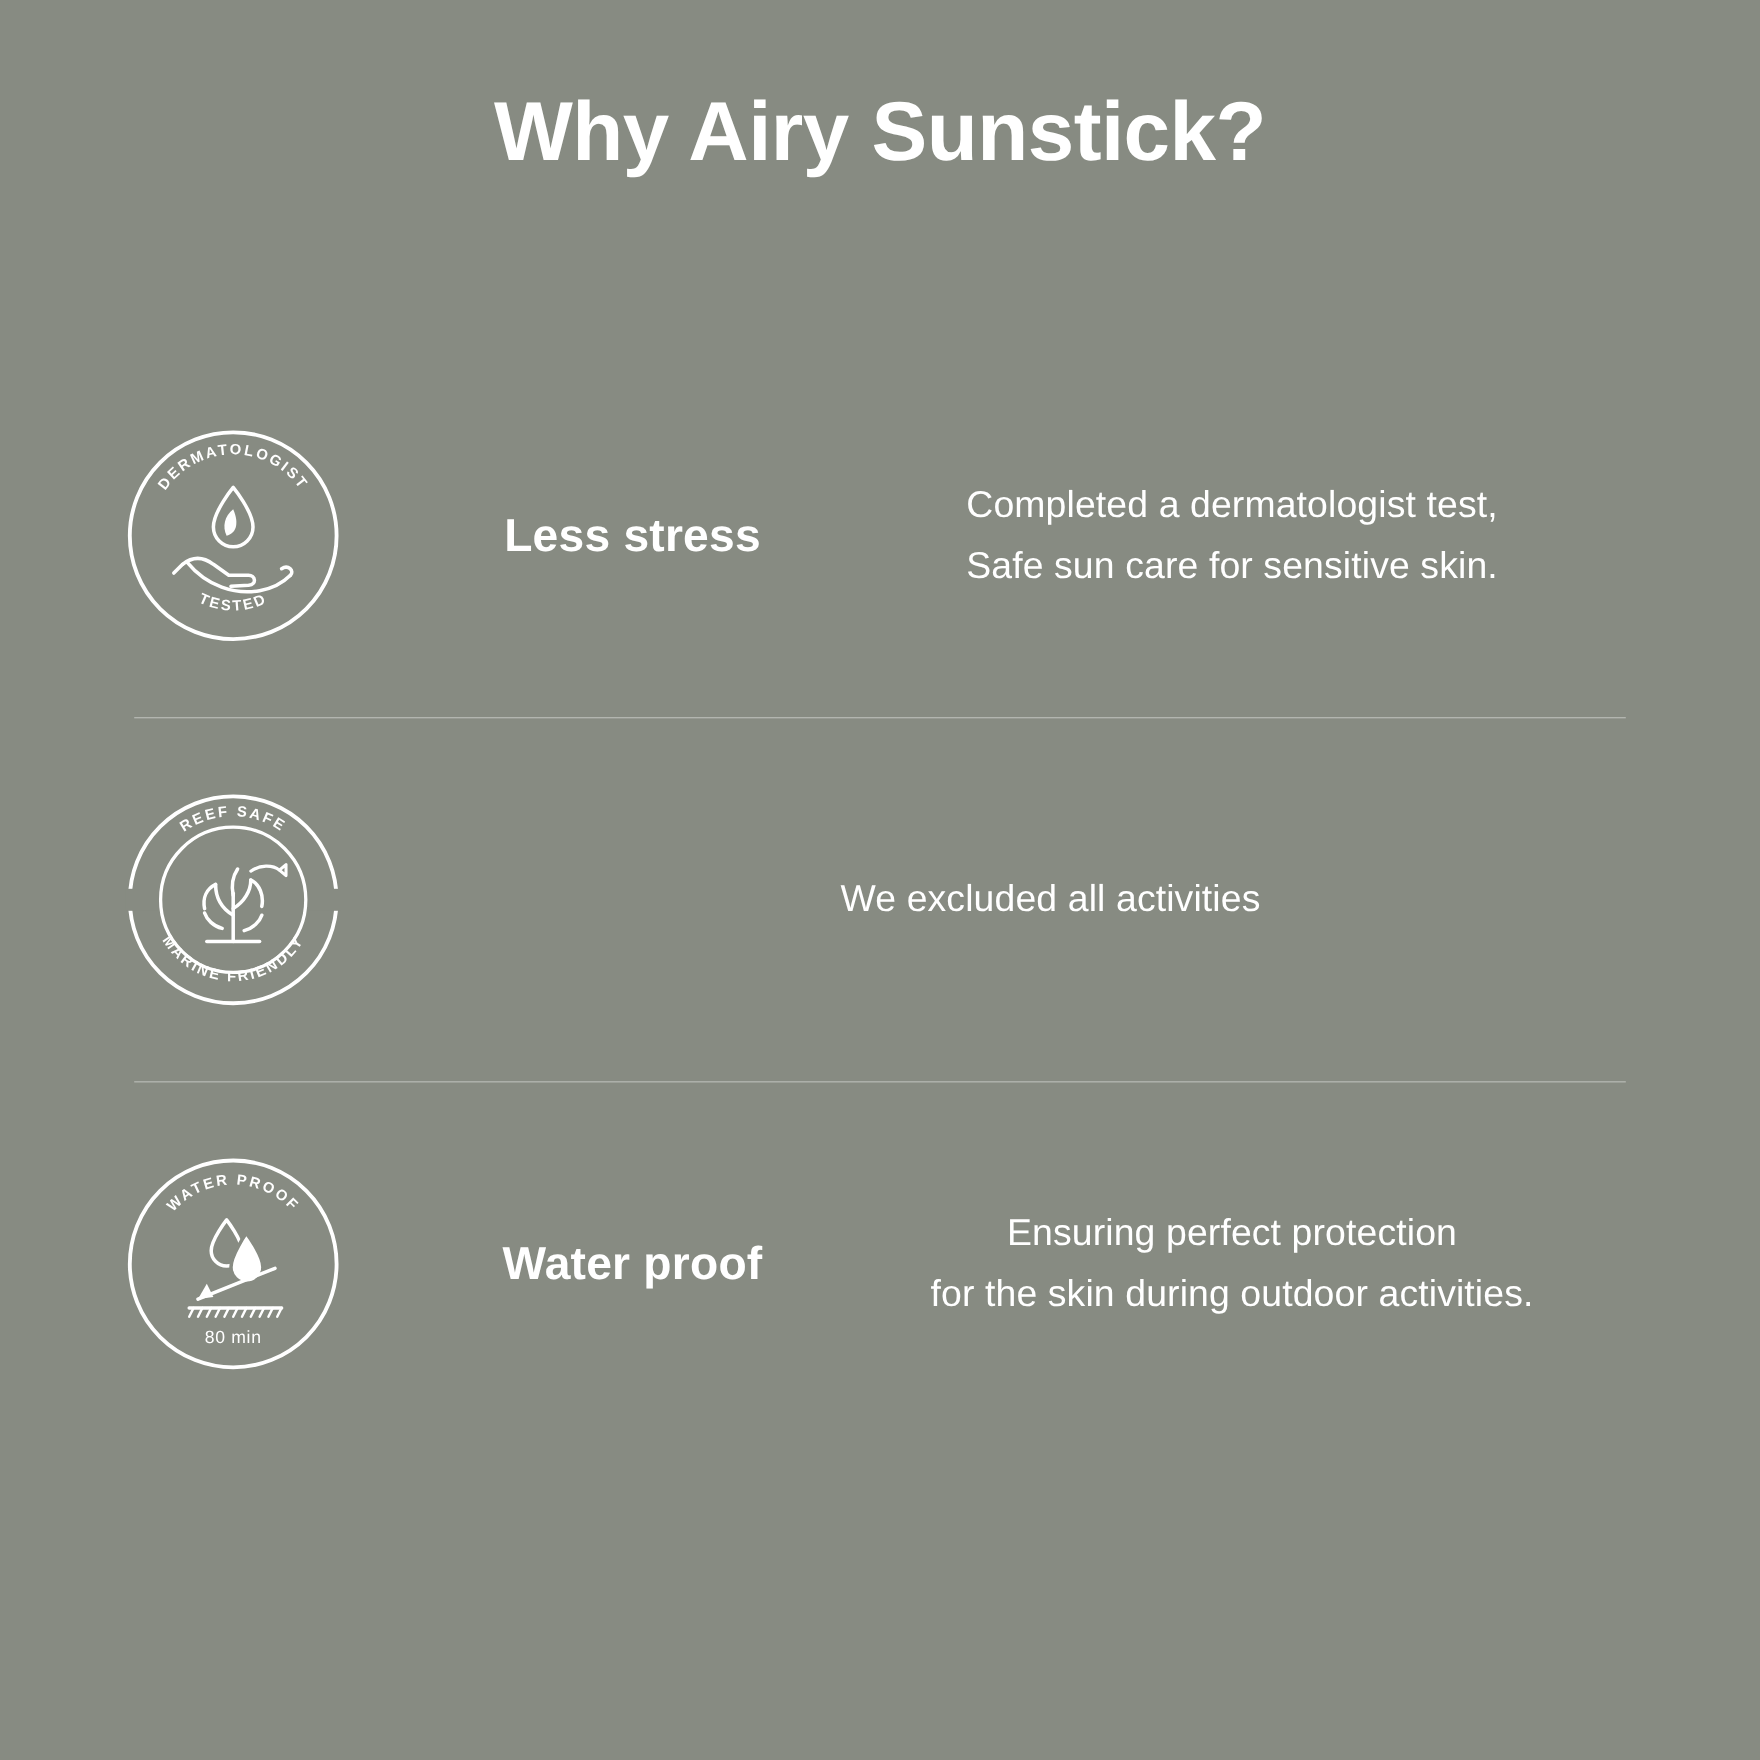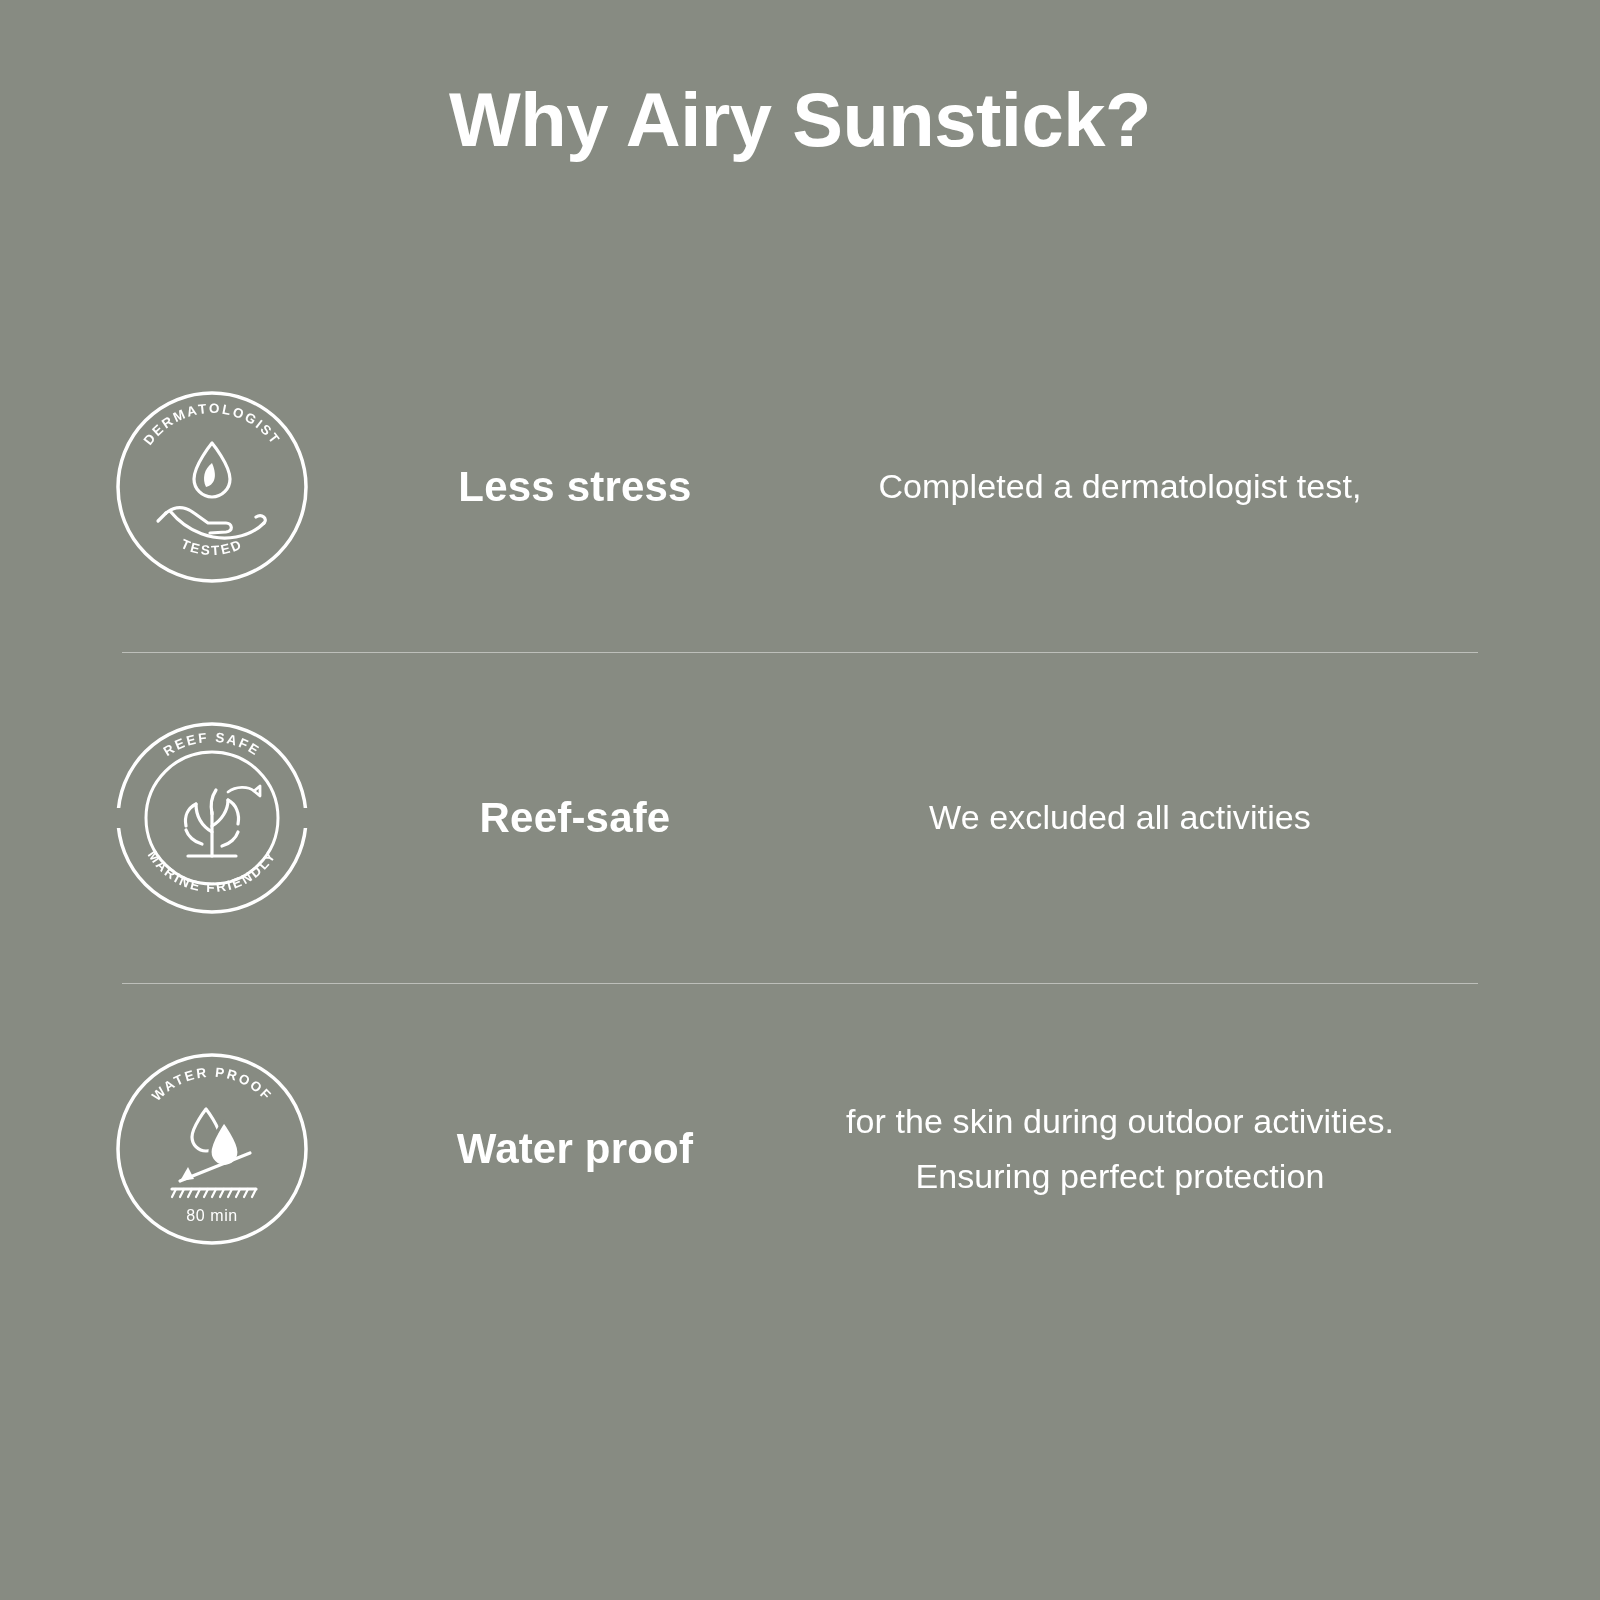--- a/index.html
+++ b/index.html
@@ -137,20 +137,21 @@
             <path d="M56 128 l -8 8" fill="none" stroke="#ffffff" stroke-width="3.2" stroke-linecap="round"></path>
           </svg>
         </div>
       </div>
       <div class="label-cell">
         <div class="feature-label">Less stress</div>
       </div>
       <div class="desc-cell">
         <div class="feature-desc">
           <div>Completed a dermatologist test,</div>
+          <div>Safe sun care for sensitive skin.</div>
         </div>
       </div>
     </div>
 
     <div class="divider"></div>
 
     <div class="feature-row">
       <div class="badge-cell">
         <div class="badge">
           <svg viewBox="0 0 204 204" xmlns="http://www.w3.org/2000/svg">
@@ -181,23 +182,20 @@
               <path d="M112 130 C 120 128 126 122 128 116"></path>
               <path d="M78 140 h 48"></path>
             </g>
 
             <g fill="none" stroke="#ffffff" stroke-width="2.8" stroke-linecap="round" stroke-linejoin="round">
               <path d="M118 76 c 8 -6 20 -6 26 -1"></path>
               <path d="M144 75 l 6 -5 l 0 10 z"></path>
             </g>
           </svg>
         </div>
-      </div>
-      <div class="label-cell">
-        <div class="feature-label">Reef-safe</div>
       </div>
       <div class="desc-cell">
         <div class="feature-desc">
           <div>We excluded all activities</div>
         </div>
       </div>
     </div>
 
     <div class="divider"></div>
 
@@ -234,20 +232,20 @@
             </g>
             <text class="badge-text-small" x="102" y="174" text-anchor="middle">80 min</text>
           </svg>
         </div>
       </div>
       <div class="label-cell">
         <div class="feature-label">Water proof</div>
       </div>
       <div class="desc-cell">
         <div class="feature-desc">
+          <div>Ensuring perfect protection</div>
           <div>for the skin during outdoor activities.</div>
-          <div>Ensuring perfect protection</div>
         </div>
       </div>
     </div>
 
   </div>
 </div>
 
 </body></html>

